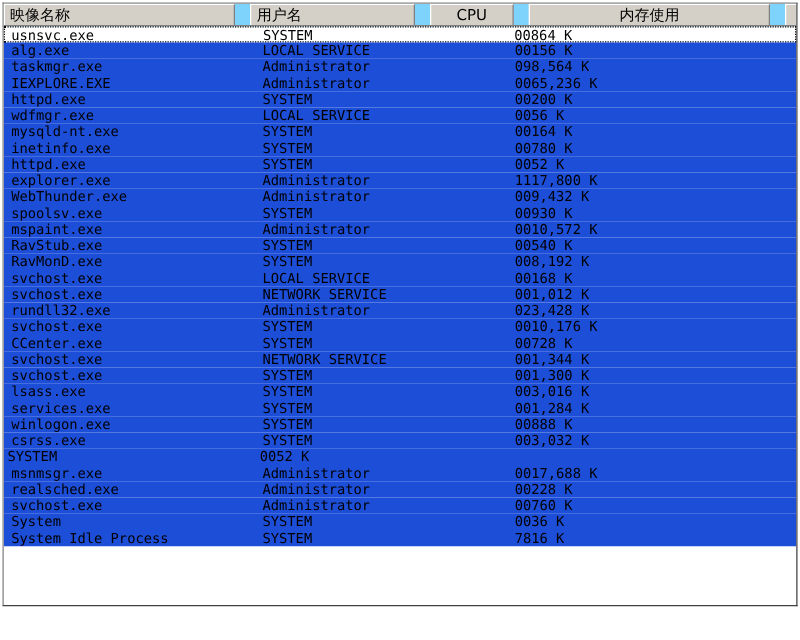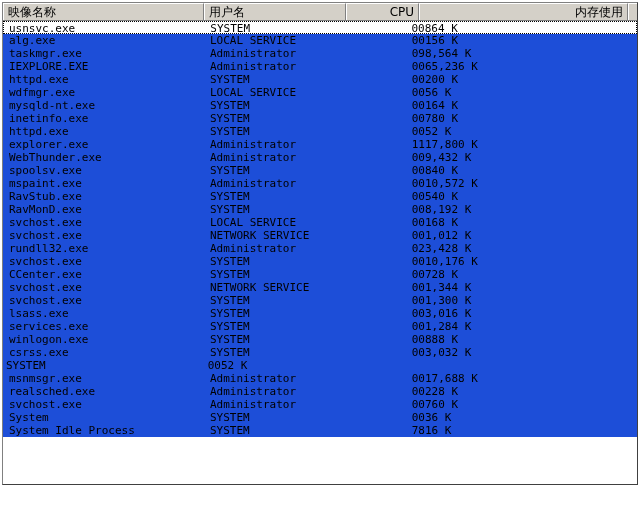--- a/index.html
+++ b/index.html
@@ -36,37 +36,38 @@
     box-sizing: border-box;
     overflow: hidden;
   }
   
   .header-row {
     display: flex;
     height: 18px;
     background: #7dd3fc;
     border-bottom: 1px solid #808080;
     box-sizing: border-box;
+    gap: 12px;
   }
   .hcell {
     position: relative;
     background: #d4d0c8;
     border-right: 1px solid #808080;
     border-top: 1px solid #ffffff;
     border-left: 1px solid #ffffff;
     box-sizing: border-box;
     font-family: "DejaVu Sans", sans-serif;
     font-size: 12px;
     line-height: 16px;
     padding: 0 4px;
     color: #000;
     white-space: nowrap;
     overflow: hidden;
   }
-  .hcell.right { text-align: right; }
+  .hcell.right { text-align: center; }
   .hcell.c-name  { width: 204px; }
   .hcell.c-user  { width: 144px; }
   .hcell.c-cpu   { width: 74px; }
   .hcell.c-mem   { width: 212px; }
   .hcell.c-pad   { flex: 1 1 auto; border-right: none; }
 
   
   .rows {
     position: relative;
   }
@@ -199,21 +200,21 @@
           <div class="cell c1">WebThunder.exe</div>
           <div class="cell c2">Administrator</div>
           <div class="cell c3">00</div>
           <div class="cell c4">9,432 K</div>
           <div class="cell c5"></div>
         </div>
         <div class="row banded">
           <div class="cell c1">spoolsv.exe</div>
           <div class="cell c2">SYSTEM</div>
           <div class="cell c3">00</div>
-          <div class="cell c4">840 K</div>
+          <div class="cell c4">930 K</div>
           <div class="cell c5"></div>
         </div>
         <div class="row banded">
           <div class="cell c1">mspaint.exe</div>
           <div class="cell c2">Administrator</div>
           <div class="cell c3">00</div>
           <div class="cell c4">10,572 K</div>
           <div class="cell c5"></div>
         </div>
         <div class="row banded">

